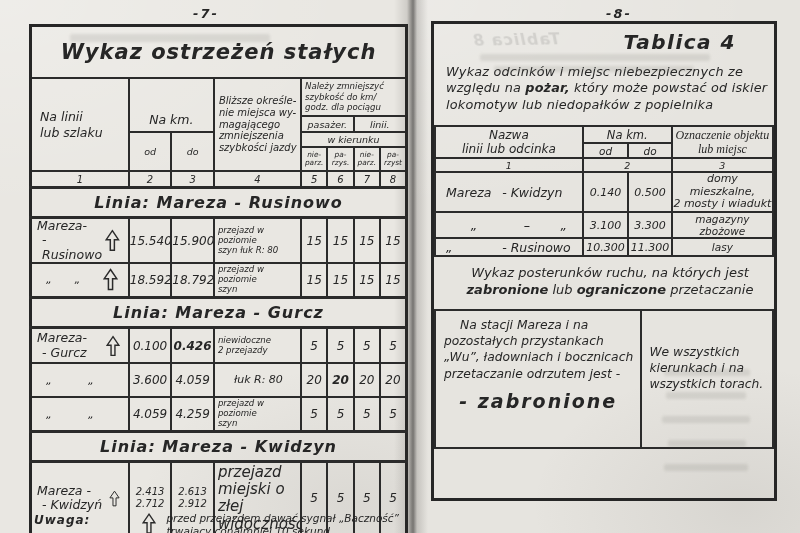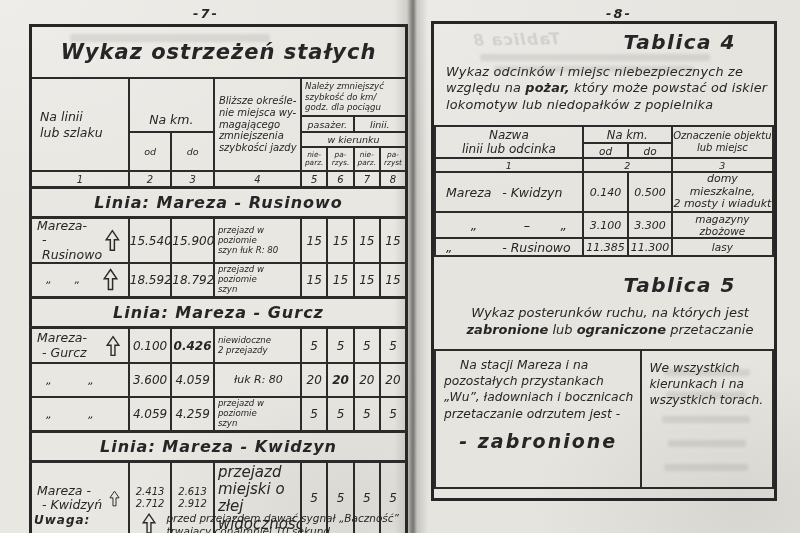--- a/index.html
+++ b/index.html
@@ -56,37 +56,37 @@
   
   .frame8{position:absolute;left:19px;top:21px;width:340px;height:474px;border:3px solid #262626;overflow:hidden;}
   .tbl-title{font-size:20px;font-weight:bold;letter-spacing:1.5px;text-align:right;padding:6px 38px 0 0;}
   .intro4{font-size:12.8px;line-height:1.28;padding:10px 6px 0 12px;letter-spacing:.2px;}
   .b{font-weight:bold;}
   .t4{width:100%;margin-top:12px;}
   .t4 td{font-size:11px;}
   .t4 .hname{font-size:12px;line-height:1.2;}
   .t4 .hkm{font-size:11.5px;height:15px;}
   .t4 .hod{font-size:10.5px;height:13px;}
-  .t4 .hobj{font-size:10px;line-height:1.2;}
+  .t4 .hobj{font-size:12px;line-height:1.2;font-family:Liberation Serif, serif;}
   .t4 .nums td{font-size:9.5px;height:12px;}
   .t4 .r1{height:25px;} .t4 .r2{height:18px;} .t4 .r3{height:18px;}
   .nm4{display:flex;align-items:center;padding:0 6px;font-size:12.5px;}
   .nm4 .na{width:42%;text-align:left;padding-left:4px;}
   .nm4 .nb{flex:1;text-align:left;}
   .nm4 .nc{width:18%;}
   .nm4.ctr .na{text-align:center;} .nm4.ctr .nb{text-align:center;}
   .obj{font-size:9px;line-height:1.15;}
   .obj.one{font-size:10.5px;}
   .intro5{font-size:13px;line-height:1.3;padding:8px 8px 0 20px;text-align:center;}
   .t5{width:100%;margin-top:10px;}
   .t5 .h5 td{height:32px;font-size:12.5px;line-height:1.2;}
   .t5 .b5 td{height:136px;vertical-align:top;text-align:left;}
   .bl{font-size:12.3px;line-height:1.32;padding:6px 5px 0 8px;text-indent:16px;}
   .zab{font-size:19px;font-weight:bold;letter-spacing:2px;text-align:center;margin-top:8px;text-indent:0;}
-  .br{font-size:12.3px;line-height:1.32;padding:9px 4px 0 7px;}
+  .br{font-size:12.3px;line-height:1.32;padding:9px 4px 0 7px;margin-top:24px;}
 
   
   .ghost-t{position:absolute;transform:scaleX(-1) rotate(1deg);opacity:.14;filter:blur(.6px);font-weight:bold;font-size:16px;letter-spacing:1px;color:#444;}
   .gbar{position:absolute;background:rgba(100,96,90,.14);filter:blur(1.6px);border-radius:2px;pointer-events:none;}
   .noise{position:absolute;inset:0;pointer-events:none;
     background:
       radial-gradient(ellipse 300px 200px at 85% 95%, rgba(90,86,80,.10), transparent 70%),
       radial-gradient(ellipse 500px 300px at 0% 0%, rgba(255,255,255,.25), transparent 70%);
   }
 </style>
@@ -364,28 +364,27 @@
         <td>3.300</td>
         <td class="obj one">magazyny zbożowe</td>
       </tr>
       <tr class="r3">
         <td>
               <div class="nm4">
                 <span class="na">„</span>
                 <span class="nb">- Rusinowo</span>
               </div>
             </td>
-        <td>11.385</td>
+        <td>10.300</td>
         <td>11.300</td>
         <td class="obj one">lasy</td>
       </tr>
     </tbody>
       </table>
 
-    <div class="tbl-title" style="margin-top:10px">Tablica 5</div>
 
     <div class="intro5">
       <div>Wykaz posterunków ruchu, na których jest</div>
       <div><span class="b">zabronione</span><span> lub </span><span class="b">ograniczone</span><span> przetaczanie</span></div>
     </div>
 
     <table class="t5">
       <colgroup>
           <col style="width:204px">
           <col style="width:130px">

